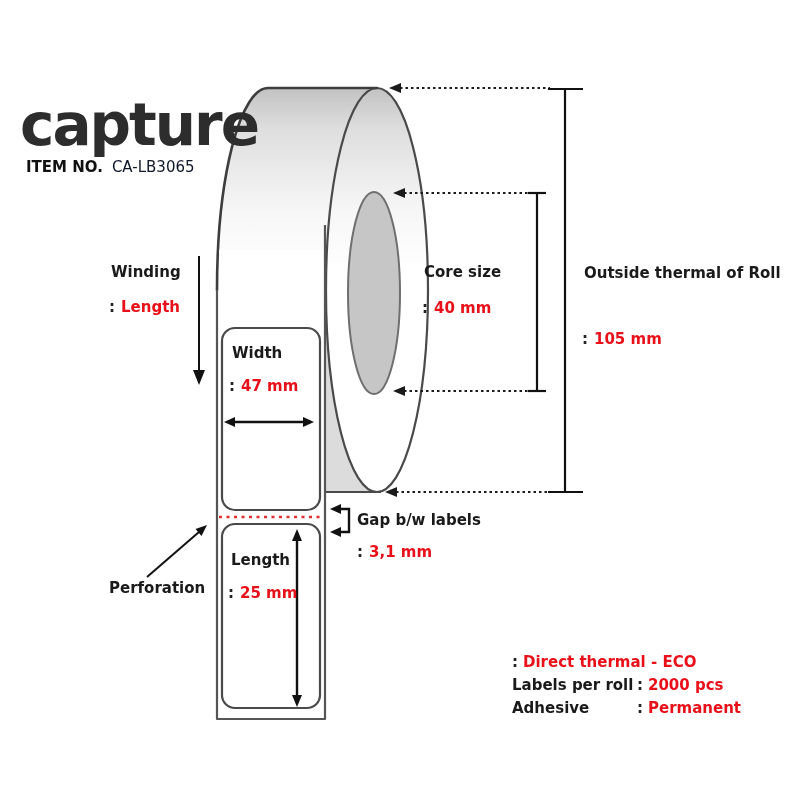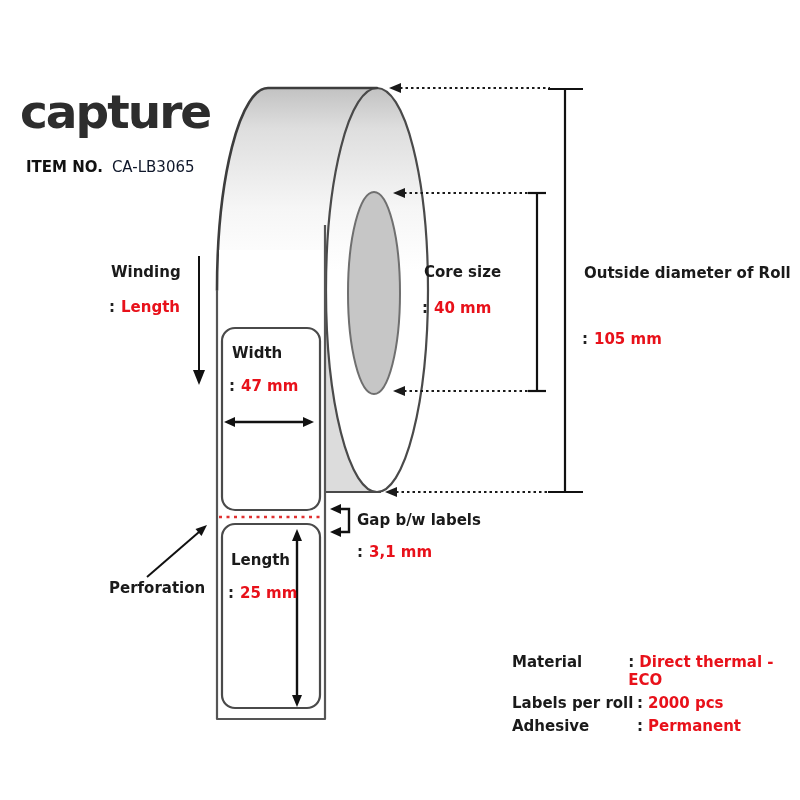--- a/index.html
+++ b/index.html
@@ -3,21 +3,21 @@
 <meta charset="utf-8">
 <style>
   html,body{margin:0;padding:0;background:#ffffff;}
   #canvas{position:relative;width:800px;height:800px;background:#ffffff;overflow:hidden;
           font-family:"DejaVu Sans","Liberation Sans",sans-serif;}
   #diagram-svg{position:absolute;left:0;top:0;}
   .txt{position:absolute;white-space:nowrap;font-weight:bold;font-size:15px;color:#1a1a1a;}
   .val{position:absolute;white-space:nowrap;font-weight:bold;font-size:15px;color:#1a1a1a;}
   .val .c{color:#222222;margin-right:6px;}
   .val .red{color:#e8111a;}
-  .logo{position:absolute;left:20px;top:84px;font-size:47px;font-weight:bold;color:#2d2d2d;
+  .logo{position:absolute;left:20px;top:91px;font-size:58px;font-weight:bold;color:#2d2d2d;
         letter-spacing:-2px;}
   .itemline{position:absolute;left:26px;top:158px;font-size:15px;color:#111;}
   .itemline .b{font-weight:bold;}
   .itemline .v{font-weight:normal;color:#0f172a;margin-left:9px;text-align:center;}
   .specs{position:absolute;left:512px;top:653px;}
   .specrow{display:flex;margin-bottom:5px;font-size:15px;font-weight:bold;}
   .specrow .sl{width:125px;color:#1a1a1a;}
   .specrow .sv{color:#1a1a1a;}
   .specrow .sv .c{color:#222;margin-right:5px;}
   .specrow .sv .red{color:#e8111a;}
@@ -127,21 +127,21 @@
   <div class="txt" style="left:111px;top:263px;">Winding</div>
   <div class="val" style="left:109px;top:298px;">
     <span class="c">:</span><span class="red">Length</span>
   </div>
 
   <div class="txt" style="left:424px;top:263px;">Core size</div>
   <div class="val" style="left:422px;top:299px;">
     <span class="c">:</span><span class="red">40 mm</span>
   </div>
 
-  <div class="txt" style="left:584px;top:264px;">Outside diameter of Roll</div>
+  <div class="txt" style="left:584px;top:264px;">Outside thermal of Roll</div>
   <div class="val" style="left:582px;top:297px;margin-top:33px;">
     <span class="c">:</span><span class="red">105 mm</span>
   </div>
 
   <div class="txt" style="left:232px;top:344px;">Width</div>
   <div class="val" style="left:229px;top:377px;">
     <span class="c">:</span><span class="red">47 mm</span>
   </div>
 
   <div class="txt" style="left:357px;top:511px;">Gap b/w labels</div>
@@ -151,21 +151,20 @@
 
   <div class="txt" style="left:231px;top:551px;">Length</div>
   <div class="val" style="left:228px;top:584px;">
     <span class="c">:</span><span class="red">25 mm</span>
   </div>
 
   <div class="txt" style="left:109px;top:579px;">Perforation</div>
 
   <div class="specs">
     <div class="specrow">
-      <span class="sl">Material</span>
       <span class="sv"><span class="c">:</span><span class="red">Direct thermal - ECO</span></span>
     </div>
     <div class="specrow">
       <span class="sl">Labels per roll</span>
       <span class="sv"><span class="c">:</span><span class="red">2000 pcs</span></span>
     </div>
     <div class="specrow">
       <span class="sl">Adhesive</span>
       <span class="sv"><span class="c">:</span><span class="red">Permanent</span></span>
     </div>

